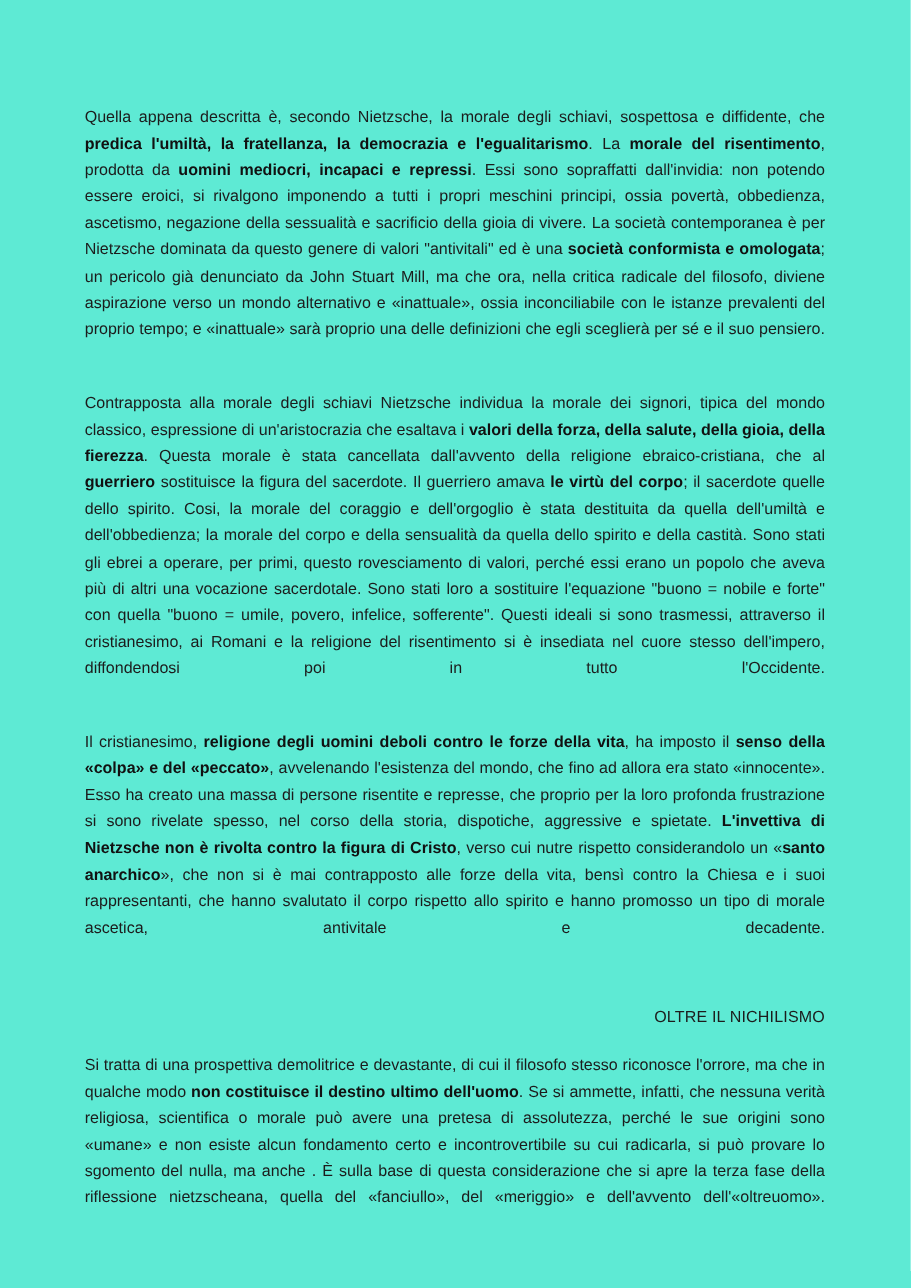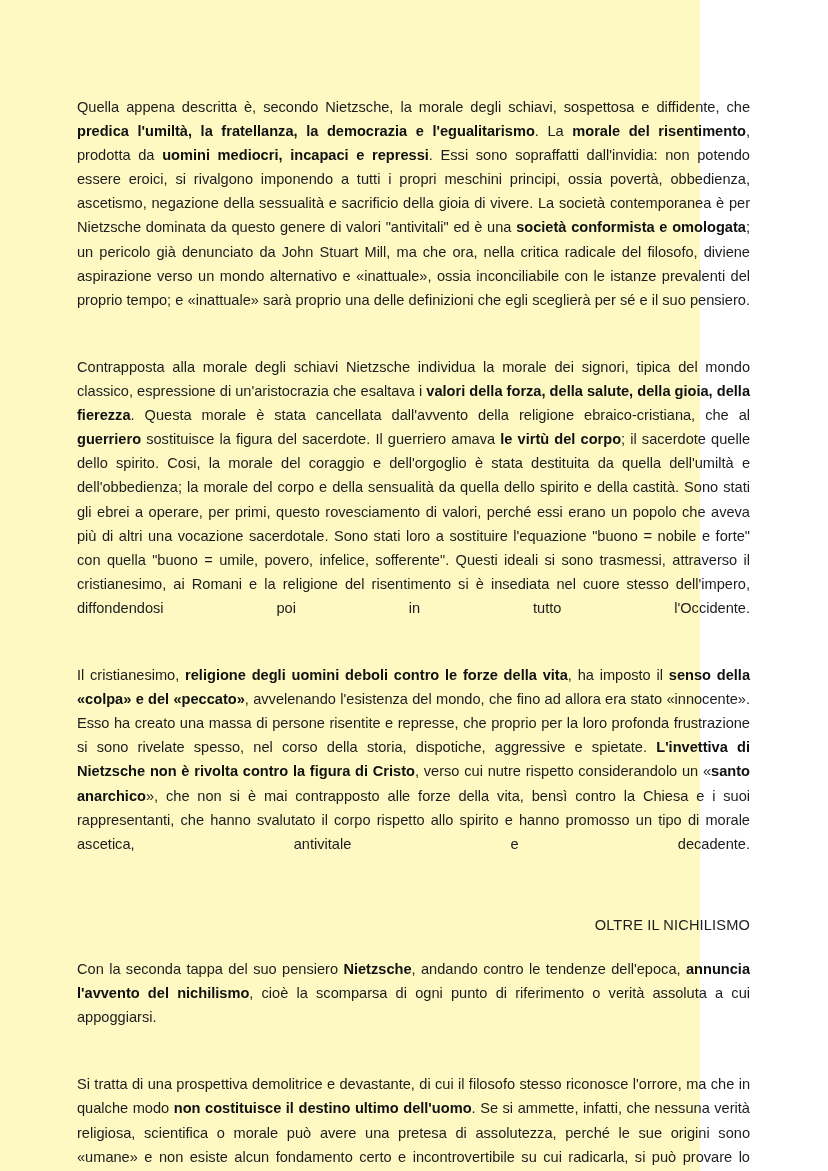--- a/index.html
+++ b/index.html
@@ -10,23 +10,23 @@
   }
   body {
     width: 828px;
     height: 1171px;
     overflow: hidden;
     font-family: "Liberation Sans", "DejaVu Sans", sans-serif;
     color: #1a1a1a;
     -webkit-font-smoothing: antialiased;
   }
   .page {
-    width: 700px;
+    width: 828px;
     height: 1171px;
-    background: #fef9c3;
+    background: #5eead4;
     box-sizing: border-box;
     padding: 95px 78px 0 77px;
     position: relative;
   }
   .doc-body {
     width: 673px;
   }
   p.para {
     margin: 0 0 19px 0;
     font-size: 14.6px;
@@ -69,18 +69,17 @@
   <div class="doc-body">
 
     <p class="para">Quella appena descritta è, secondo Nietzsche, la morale degli schiavi, sospettosa e diffidente, che <b>predica l'umiltà, la fratellanza, la democrazia e l'egualitarismo</b>. La <b>morale del risentimento</b>, prodotta da <b>uomini mediocri, incapaci e repressi</b>. Essi sono sopraffatti dall'invidia: non potendo essere eroici, si rivalgono imponendo a tutti i propri meschini principi, ossia povertà, obbedienza, ascetismo, negazione della sessualità e sacrificio della gioia di vivere. La società contemporanea è per Nietzsche dominata da questo genere di valori "antivitali" ed è una <b>società conformista e omologata</b>; un pericolo già denunciato da John Stuart Mill, ma che ora, nella critica radicale del filosofo, diviene aspirazione verso un mondo alternativo e «inattuale», ossia inconciliabile con le istanze prevalenti del proprio tempo; e «inattuale» sarà proprio una delle definizioni che egli sceglierà per sé e il suo pensiero.</p>
 
     <p class="para">Contrapposta alla morale degli schiavi Nietzsche individua la morale dei signori, tipica del mondo classico, espressione di un'aristocrazia che esaltava i <b>valori della forza, della salute, della gioia, della fierezza</b>. Questa morale è stata cancellata dall'avvento della religione ebraico-cristiana, che al <b>guerriero</b> sostituisce la figura del sacerdote. Il guerriero amava <b>le virtù del corpo</b>; il sacerdote quelle dello spirito. Cosi, la morale del coraggio e dell'orgoglio è stata destituita da quella dell'umiltà e dell'obbedienza; la morale del corpo e della sensualità da quella dello spirito e della castità. Sono stati gli ebrei a operare, per primi, questo rovesciamento di valori, perché essi erano un popolo che aveva più di altri una vocazione sacerdotale. Sono stati loro a sostituire l'equazione "buono = nobile e forte" con quella "buono = umile, povero, infelice, sofferente". Questi ideali si sono trasmessi, attraverso il cristianesimo, ai Romani e la religione del risentimento si è insediata nel cuore stesso dell'impero, diffondendosi poi in tutto l'Occidente.</p>
 
     <p class="para">Il cristianesimo, <b>religione degli uomini deboli contro le forze della vita</b>, ha imposto il <b>senso della «colpa» e del «peccato»</b>, avvelenando l'esistenza del mondo, che fino ad allora era stato «innocente». Esso ha creato una massa di persone risentite e represse, che proprio per la loro profonda frustrazione si sono rivelate spesso, nel corso della storia, dispotiche, aggressive e spietate. <b>L'invettiva di Nietzsche non è rivolta contro la figura di Cristo</b>, verso cui nutre rispetto considerandolo un «<b>santo anarchico</b>», che non si è mai contrapposto alle forze della vita, bensì contro la Chiesa e i suoi rappresentanti, che hanno svalutato il corpo rispetto allo spirito e hanno promosso un tipo di morale ascetica, antivitale e decadente.</p>
 
     <h2 class="section-title">OLTRE IL NICHILISMO</h2>
 
-    <p class="para block-tight">Con la seconda tappa del suo pensiero <b>Nietzsche</b>, andando contro le tendenze dell'epoca, <b>annuncia l'avvento del nichilismo</b>, cioè la scomparsa di ogni punto di riferimento o verità assoluta a cui appoggiarsi.</p>
 
     <p class="para">Si tratta di una prospettiva demolitrice e devastante, di cui il filosofo stesso riconosce l'orrore, ma che in qualche modo <b>non costituisce il destino ultimo dell'uomo</b>. Se si ammette, infatti, che nessuna verità religiosa, scientifica o morale può avere una pretesa di assolutezza, perché le sue origini sono «umane» e non esiste alcun fondamento certo e incontrovertibile su cui radicarla, si può provare lo sgomento del nulla, ma anche . È sulla base di questa considerazione che si apre la terza fase della riflessione nietzscheana, quella del «fanciullo», del «meriggio» e dell'avvento dell'«oltreuomo».</p>
 
   </div>
 </div>
 
 </body></html>

